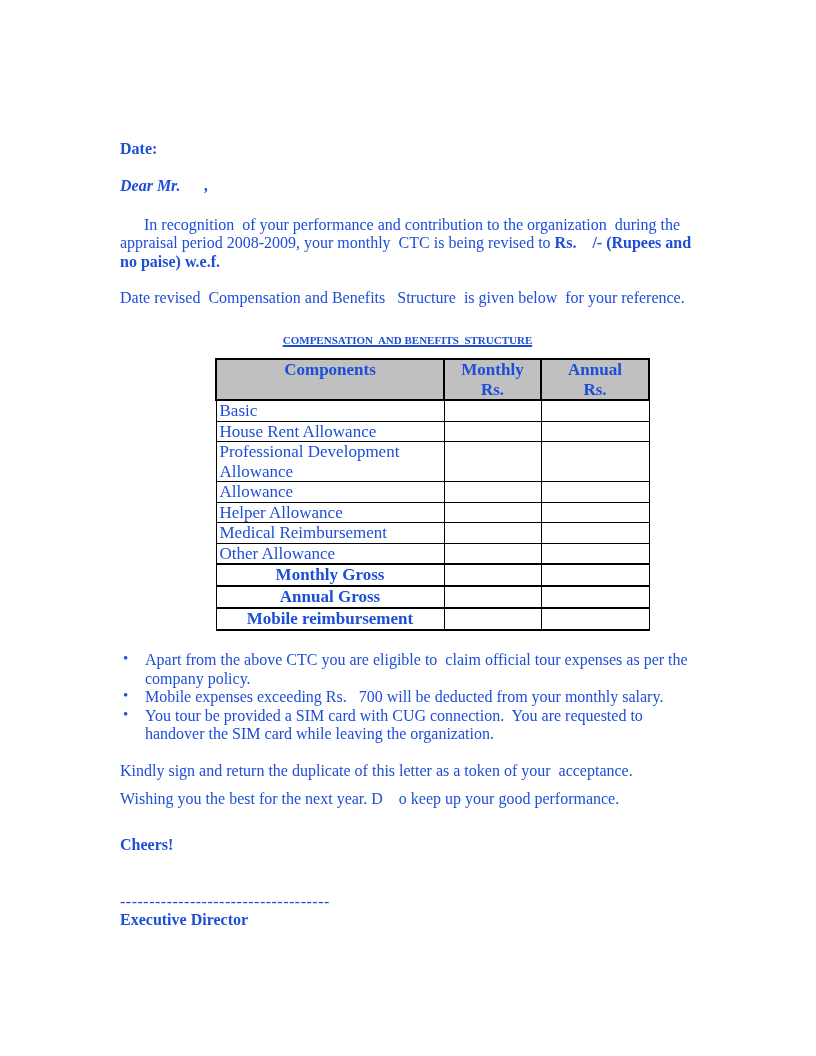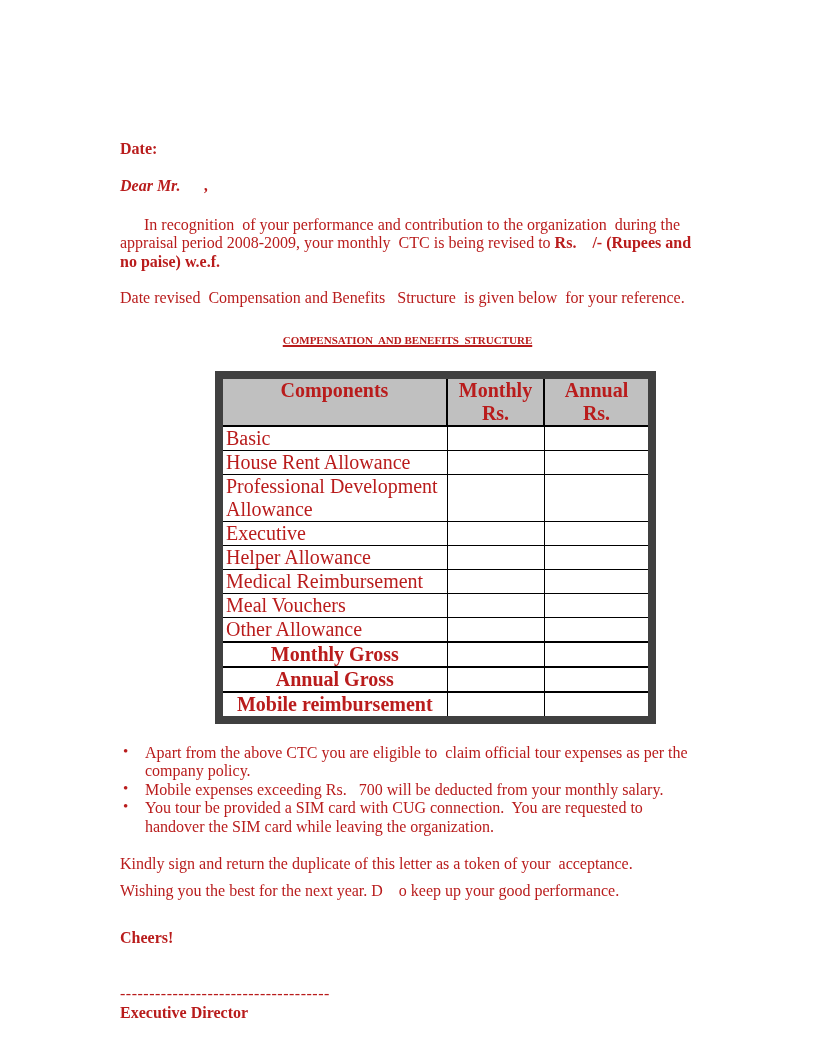--- a/index.html
+++ b/index.html
@@ -6,21 +6,21 @@
   .page {
     position: relative;
     width: 816px;
     height: 1056px;
     background: #ffffff;
     box-sizing: border-box;
     padding: 140px 121px 0 120px;
     font-family: "Liberation Serif", "DejaVu Serif", serif;
     font-size: 16px;
     line-height: 1.15;
-    color: #b91c1c;
+    color: #1d4ed8;
     overflow: hidden;
   }
   .page p { margin: 0; white-space: pre-wrap; }
   .date-line { font-weight: bold; }
   .salutation { margin-top: 19px !important; font-weight: bold; font-style: italic; }
   .intro { margin-top: 20px !important; text-indent: 24px; text-align: justify; }
   .intro .bold-seg { font-weight: bold; }
   .reference { margin-top: 18px !important; }
   .table-title {
     margin: 27px 0 0 0;
@@ -29,23 +29,23 @@
     font-size: 11px;
     text-decoration: underline;
     text-decoration-thickness: 2px;
     text-decoration-skip-ink: none;
     white-space: pre-wrap;
   }
   table.comp-table {
     border-collapse: collapse;
     table-layout: fixed;
     width: 433px;
-    margin: 24px 0 0 95px;
-    border: 8px solid #404040;
-    font-size: 20px;
+    margin: 11px 0 0 95px;
+    border: 1px solid #404040;
+    font-size: 17px;
   }
   .comp-table col.c1 { width: 228px; }
   .comp-table col.c2 { width: 97px; }
   .comp-table col.c3 { width: 108px; }
   .comp-table th, .comp-table td {
     border: 1px solid #000;
     padding: 0 3px;
     vertical-align: top;
     text-align: left;
     font-weight: normal;
@@ -132,36 +132,31 @@
           <td>House Rent Allowance</td>
           <td></td>
           <td></td>
         </tr>
         <tr>
           <td>Professional Development Allowance</td>
           <td></td>
           <td></td>
         </tr>
         <tr>
-          <td>Executive</td>
+          <td>Allowance</td>
           <td></td>
           <td></td>
         </tr>
         <tr>
           <td>Helper Allowance</td>
           <td></td>
           <td></td>
         </tr>
         <tr>
           <td>Medical Reimbursement</td>
-          <td></td>
-          <td></td>
-        </tr>
-        <tr>
-          <td>Meal Vouchers</td>
           <td></td>
           <td></td>
         </tr>
         <tr>
           <td>Other Allowance</td>
           <td></td>
           <td></td>
         </tr>
         <tr class="total">
           <td>Monthly Gross</td>

